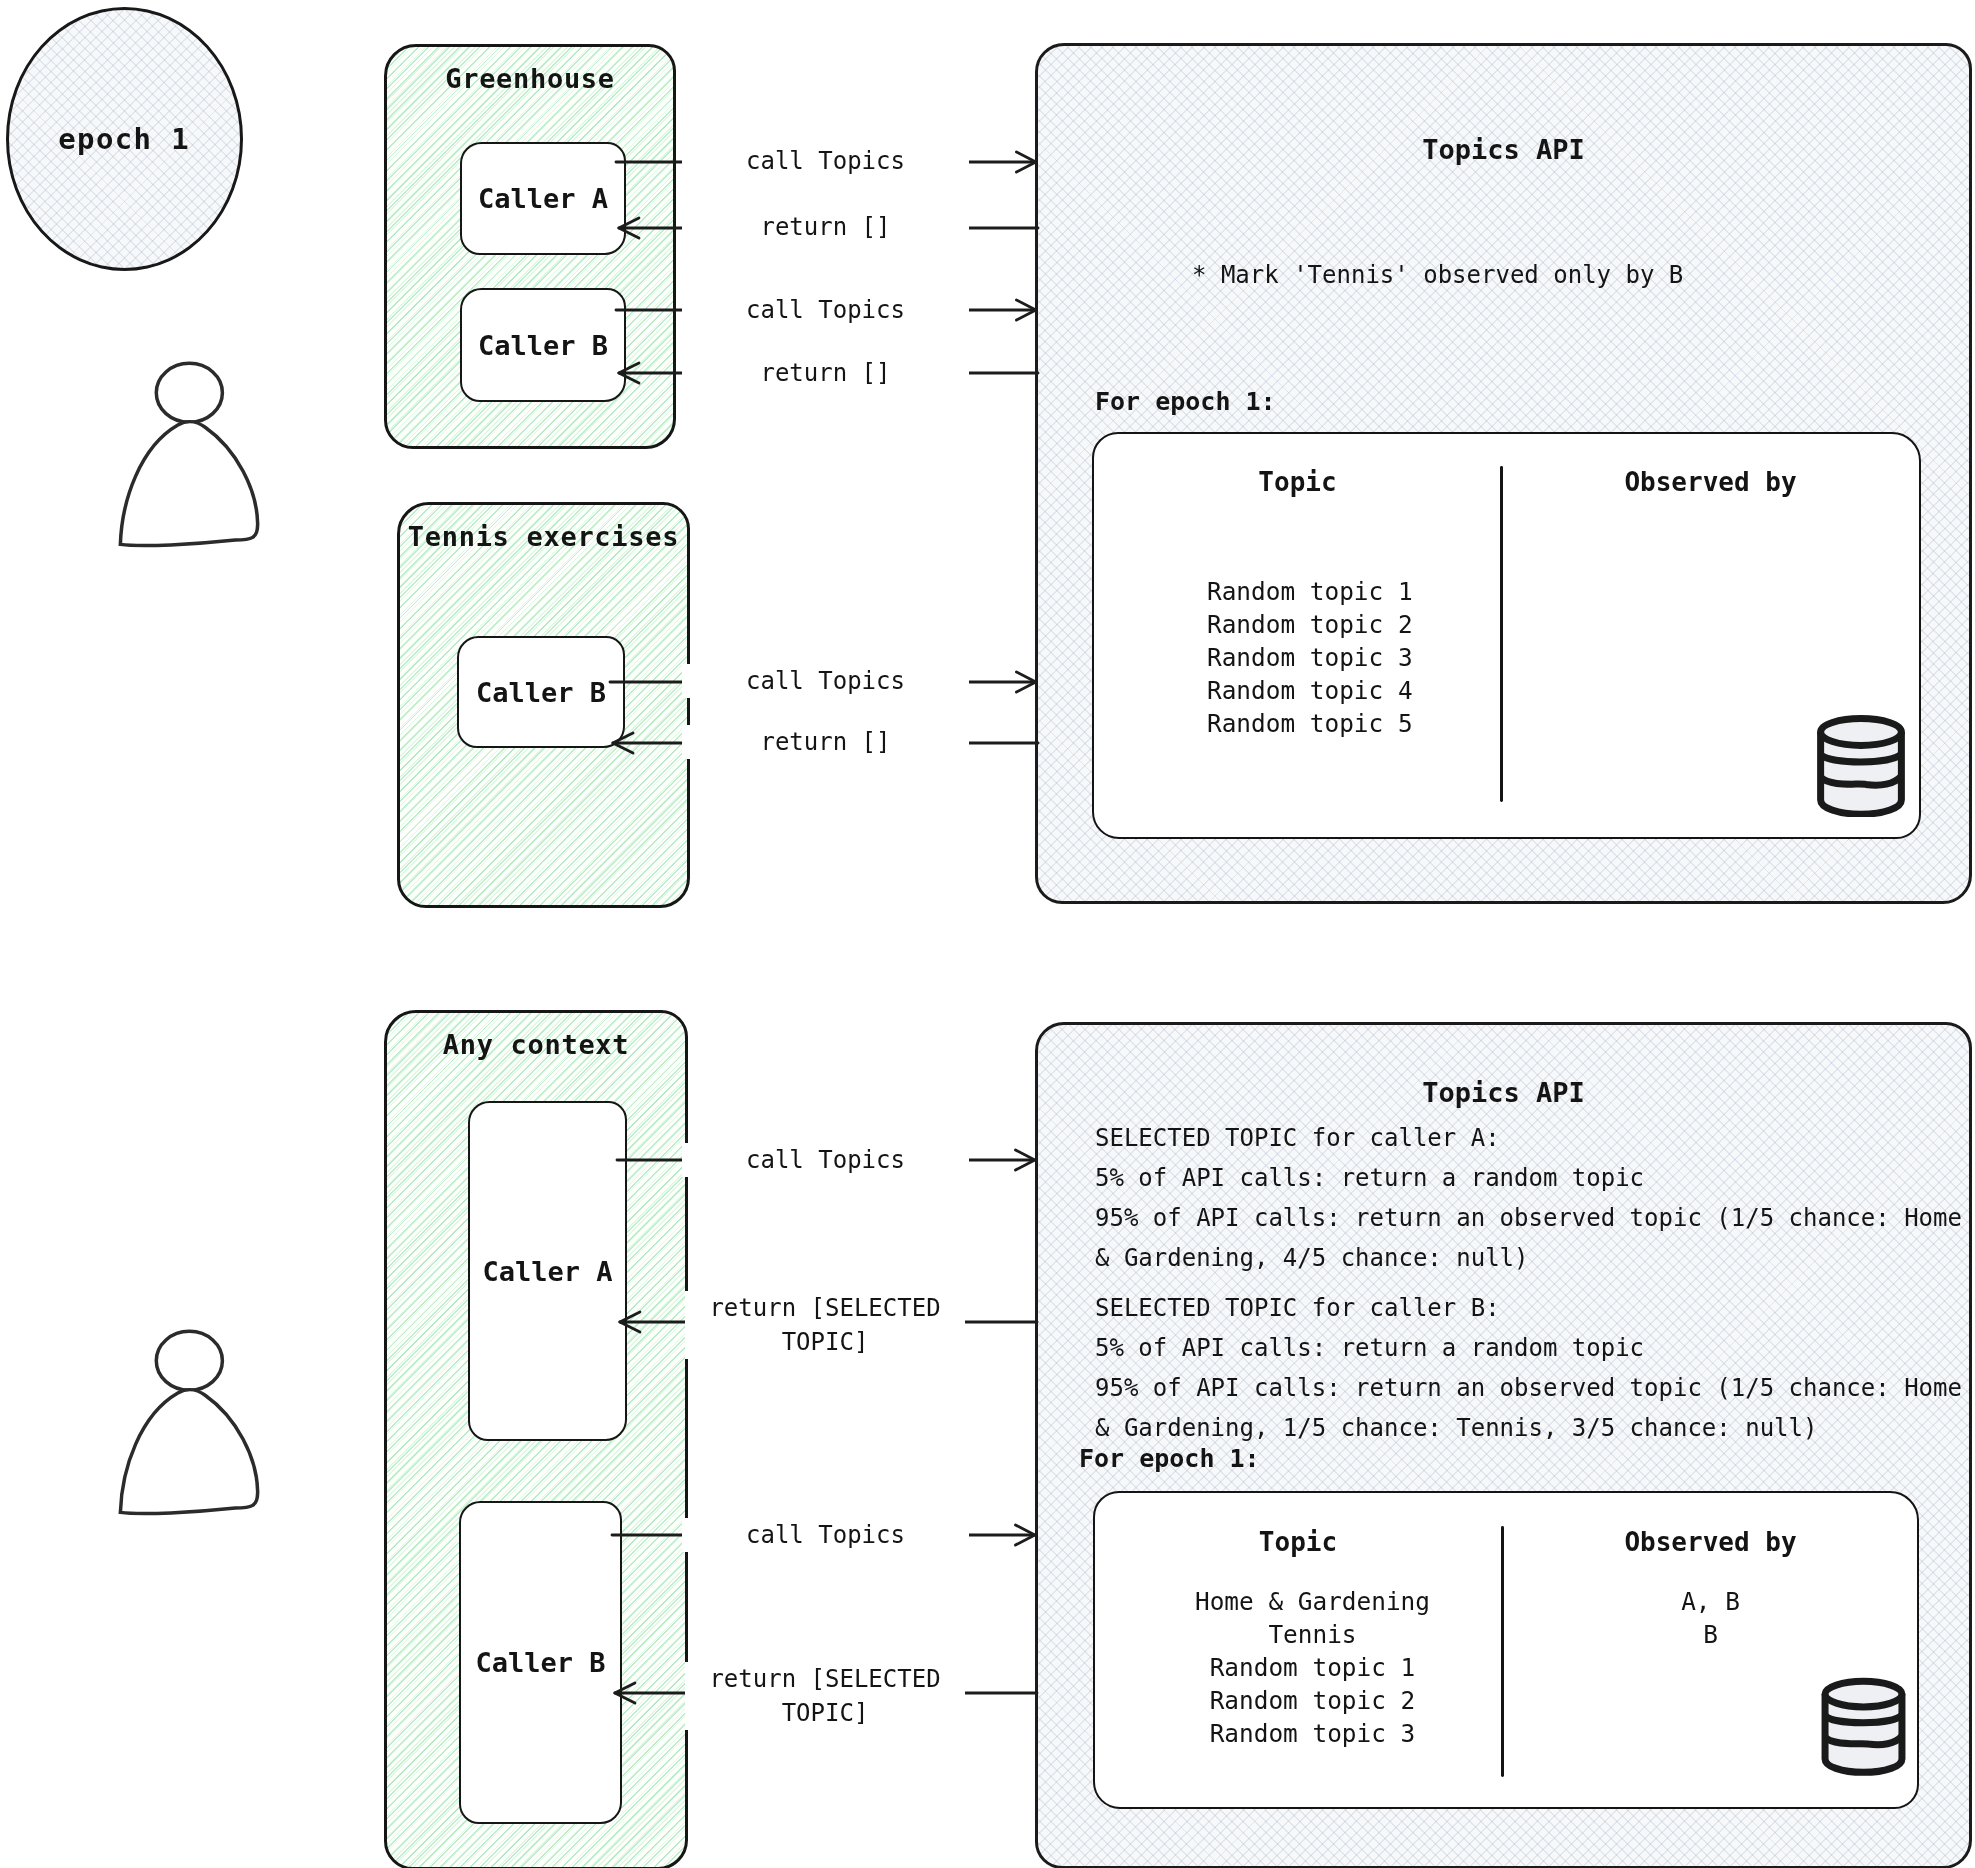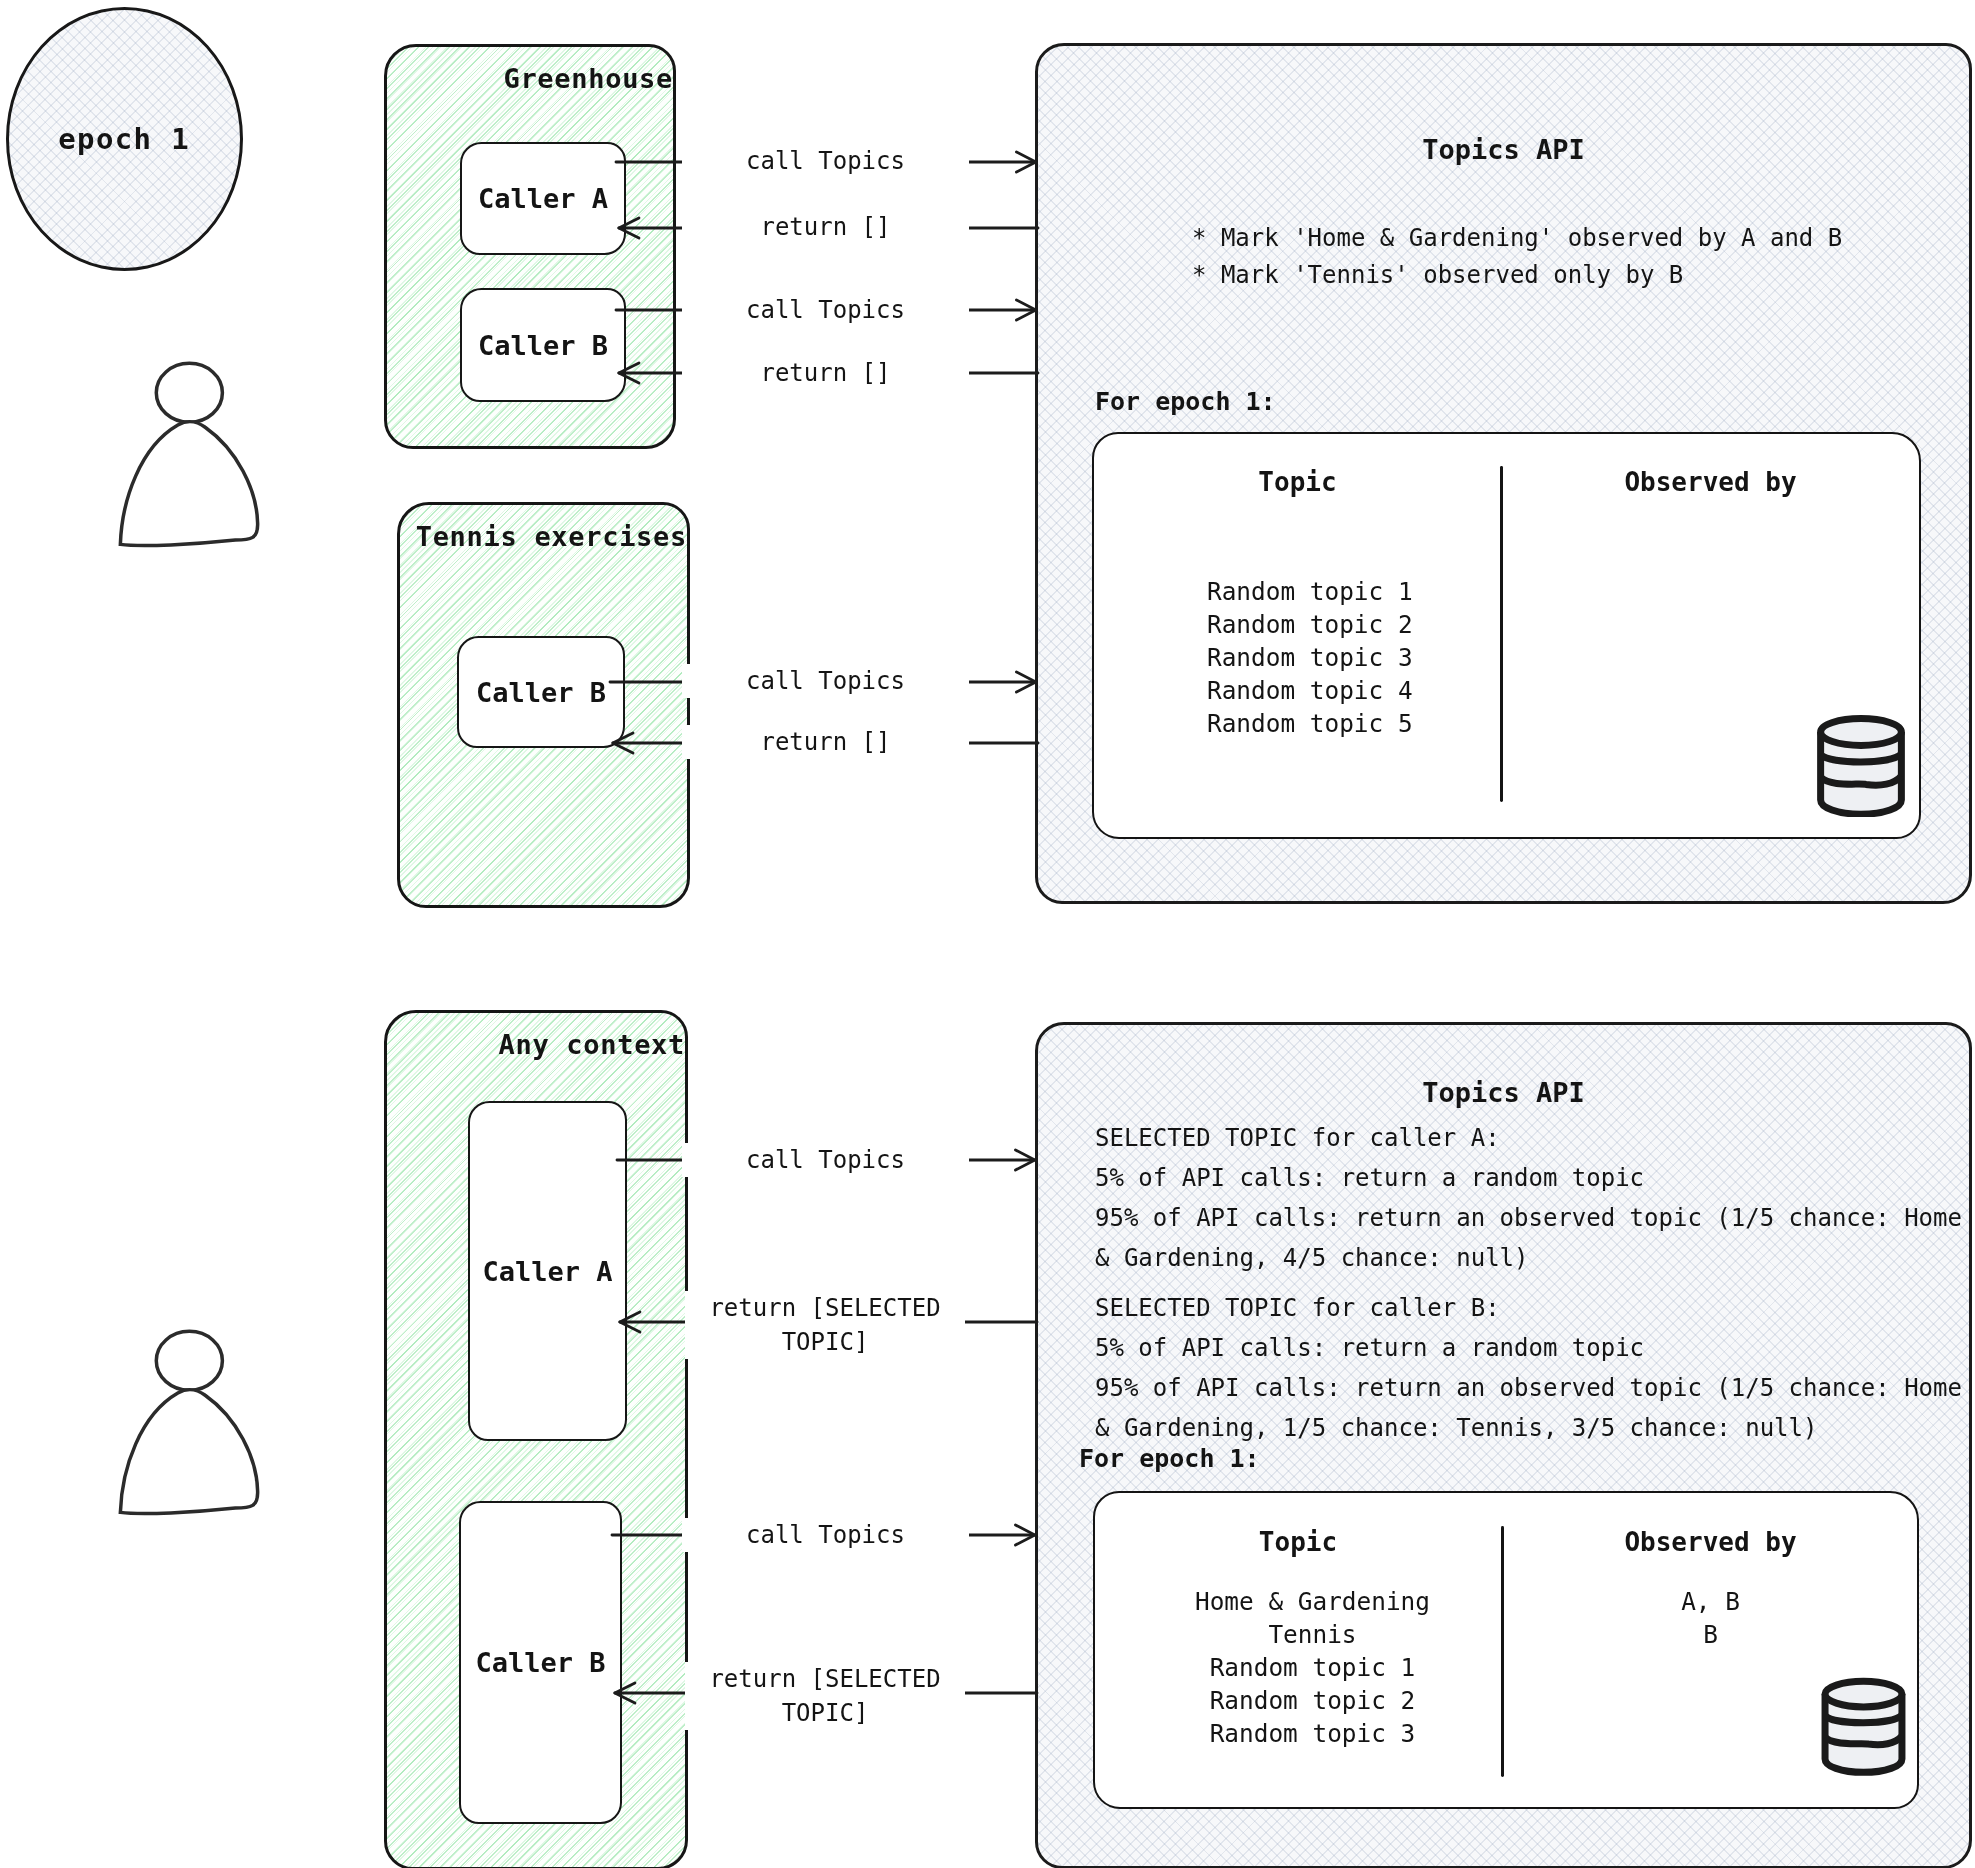--- a/index.html
+++ b/index.html
@@ -18,21 +18,21 @@
     background-color:#f7f8fa;
     background-image:
       repeating-linear-gradient(45deg, rgba(150,165,190,.22) 0 1.4px, transparent 1.4px 8px),
       repeating-linear-gradient(-45deg, rgba(150,165,190,.22) 0 1.4px, transparent 1.4px 8px);
   }
 
   .circle{border:3.6px solid #181818;border-radius:50%;display:flex;align-items:center;justify-content:center;}
   .circle .lbl{font-size:29px;font-weight:bold;letter-spacing:1.4px;}
 
   .ctxbox{border:3.6px solid #161616;border-radius:32px 27px 30px 29px;}
-  .ctxbox .title{position:absolute;left:0;right:0;top:16px;text-align:right;font-size:27px;font-weight:bold;letter-spacing:0.7px;}
+  .ctxbox .title{position:absolute;left:0;right:0;top:16px;text-align:center;font-size:27px;font-weight:bold;letter-spacing:0.7px;}
 
   .callerbox{position:absolute;background:#fff;border:2.9px solid #161616;border-radius:21.5px 18.7px 21.5px 20px;
              display:flex;align-items:center;justify-content:center;font-size:27px;font-weight:bold;}
 
   .apibox{border:3.6px solid #1b1b1b;border-radius:29px 26px 29px 27px;}
   .apibox .title{position:absolute;left:0;right:0;text-align:center;font-size:27px;font-weight:bold;}
   .note{font-size:24px;line-height:37px;white-space:pre;}
   .para{font-size:24px;line-height:40px;white-space:pre-line;}
   .caption{font-size:25px;font-weight:bold;}
 
@@ -76,21 +76,20 @@
 
   <div class="abs ctxbox hatch-green" style="left:397px;top:502px;width:287px;height:400px;">
     <div class="title">Tennis exercises</div>
     <div class="callerbox" style="left:57px;top:131px;width:164px;height:108px;">
       <span>Caller B</span>
     </div>
   </div>
 
   <div class="abs apibox hatch-gray" style="left:1035px;top:43px;width:931px;height:855px;">
     <div class="title" style="top:88px;">Topics API</div>
-    <div class="abs note" style="left:154px;top:174px;">* Mark 'Home &amp; Gardening' observed by A and B</div>
     <div class="abs note" style="left:154px;top:211px;">* Mark 'Tennis' observed only by B</div>
     <div class="abs caption" style="left:57px;top:341px;">For epoch 1:</div>
 
     <div class="tablebox" style="left:54px;top:386px;width:825px;height:403px;">
       <div class="th" style="left:0;top:33px;width:407px;">Topic</div>
       <div class="th" style="left:409px;top:33px;width:415px;">Observed by</div>
       <div class="vdiv" style="left:406px;top:32px;width:2.9px;height:336px;"></div>
       <div class="rows" style="left:113px;top:141px;">
         <div class="row">Random topic 1</div>
         <div class="row">Random topic 2</div>

